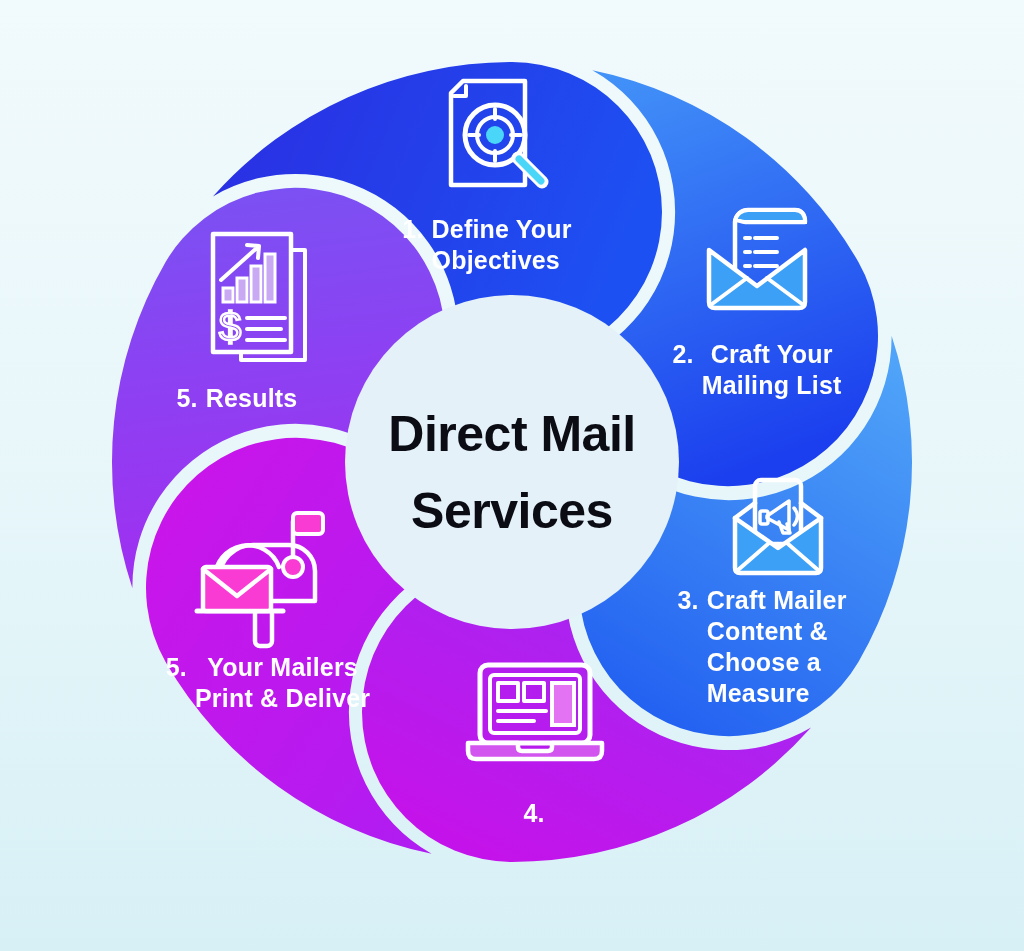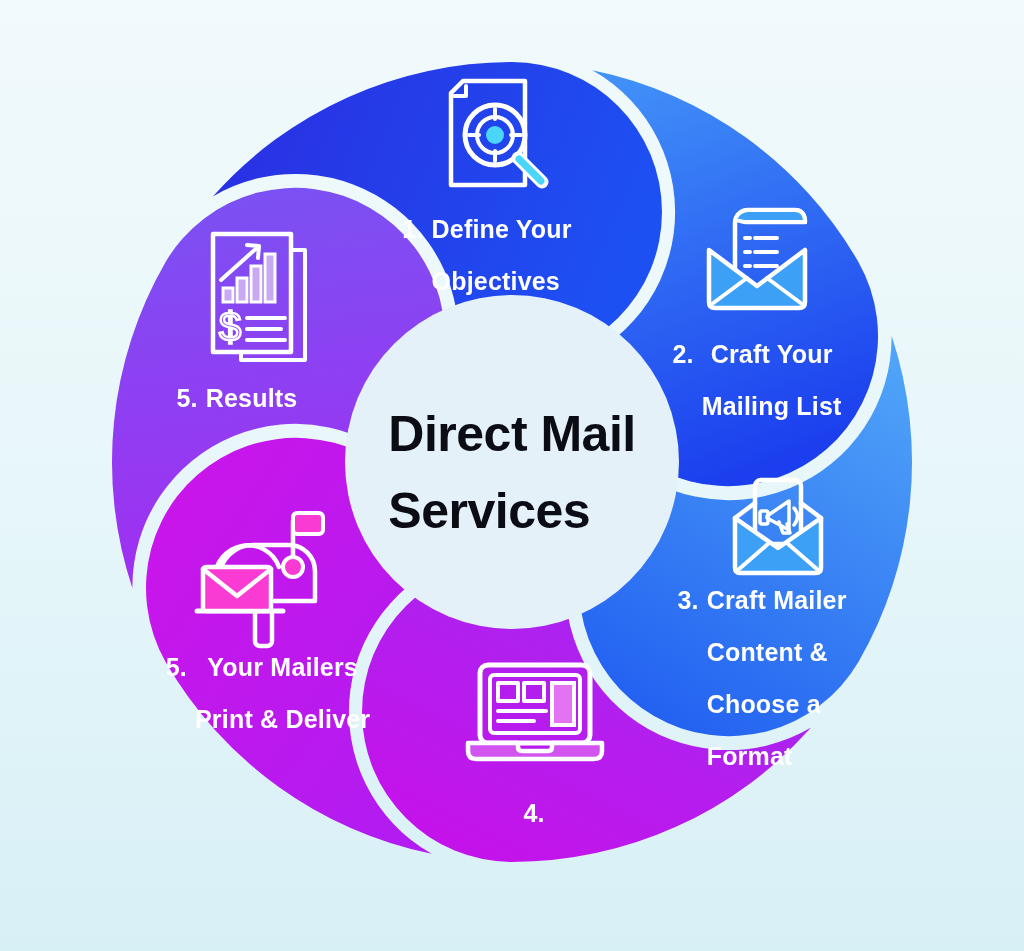--- a/index.html
+++ b/index.html
@@ -18,25 +18,25 @@
   .fill-lavender{fill:var(--accent-lavender,#c9a8f4);}
   .fill-violet{fill:var(--accent-violet,#e473f3);}
   .fill-base{fill:var(--accent-base,#d355ef);}
   .step-label{
     position:absolute;transform:translateX(-50%);
     display:flex;flex-direction:row;align-items:flex-start;
     color:var(--label-color,#fff);font-size:25px;font-weight:700;line-height:31px;
     white-space:nowrap;letter-spacing:.2px;
   }
   .step-label .num{margin-right:8px;}
-  .step-label .lines{display:flex;flex-direction:column;align-items:flex-start;gap:21px;}
+  .step-label .lines{display:flex;flex-direction:column;align-items:flex-start;}
   .step-label.center-lines .lines{align-items:center;}
   .title{
     position:absolute;left:512px;top:396px;transform:translateX(-50%);
-    color:var(--title-color,#0b0c14);
+    text-align:center;color:var(--title-color,#0b0c14);
     font-size:50px;font-weight:700;line-height:77px;letter-spacing:-.5px;white-space:nowrap;
   }
   .dollar{font-family:"Liberation Sans", sans-serif;font-size:40px;font-weight:400;
     fill:none;stroke:#fff;stroke-width:2.4px;}
 </style>
 </head>
 <body>
 
 <div class="stage" style="--bg-top: #f1fafc; --bg-bottom: #d7f0f6; --title-color: #0b0c14; --label-color: #ffffff; --icon-stroke: #ffffff; --accent-cyan: #49d6f8; --accent-lightblue: #3da0f7; --accent-magenta: #f93bd3; --accent-lavender: #c9a8f4; --accent-violet: #e473f3; --accent-base: #d355ef;">
 
@@ -157,21 +157,21 @@
       <span>Mailing List</span>
     </span>
   </div>
 
   <div class="step-label" style="left:762px;top:585px;">
     <span class="num">3.</span>
     <span class="lines">
       <span>Craft Mailer</span>
       <span>Content &amp;</span>
       <span>Choose a</span>
-      <span>Format</span>
+      <span>Measure</span>
     </span>
   </div>
 
   <div class="step-label" style="left:538px;top:798px;">
     <span class="num">4.</span>
   </div>
 
   <div class="step-label center-lines" style="left:268px;top:652px;">
     <span class="num">5.</span>
     <span class="lines">

